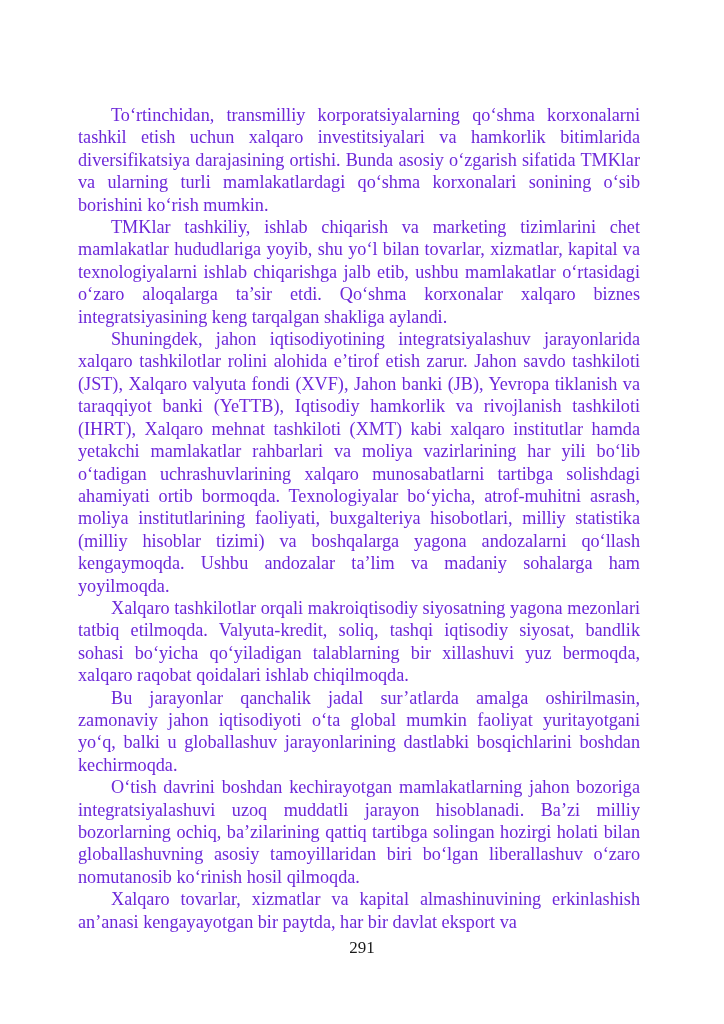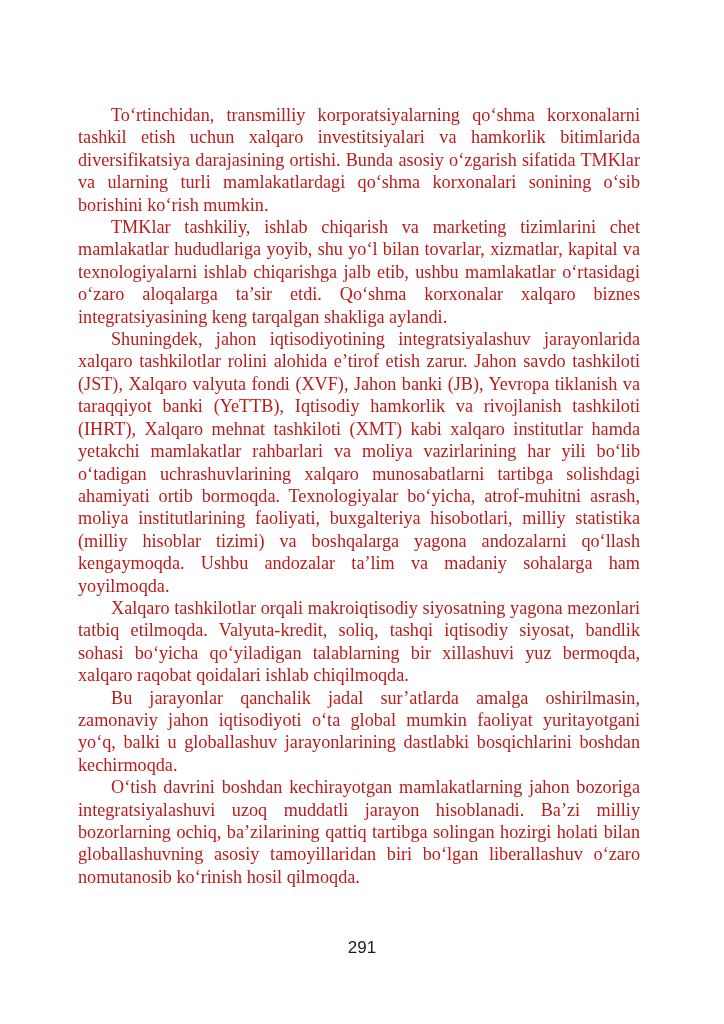--- a/index.html
+++ b/index.html
@@ -5,44 +5,45 @@
   html, body { margin: 0; padding: 0; background: #ffffff; }
   body { width: 724px; height: 1024px; position: relative; overflow: hidden; }
   .page {
     position: absolute;
     left: 78px;
     top: 104px;
     width: 562px;
     font-family: "Liberation Serif", serif;
     font-size: 18.2px;
     line-height: 22.4px;
-    color: #b91c1c;
+    color: #6d28d9;
   }
   .para {
     margin: 0;
     text-indent: 33px;
     text-align: justify;
     hyphens: manual;
   }
   .page-number {
     position: absolute;
     top: 938px;
     left: 0;
     width: 724px;
     text-align: center;
-    font-family: Liberation Sans, sans-serif;
+    font-family: Liberation Serif, serif;
     font-size: 17px;
     color: #1a1a1a;
   }
 </style>
 </head>
 <body>
 
 <div class="page">
   <p class="para">To‘rtinchidan, transmilliy korporatsiyalarning qo‘shma korxona­larni tashkil etish uchun xalqaro investitsiyalari va hamkorlik bitim­larida diversifikatsiya darajasining ortishi. Bunda asosiy o‘zgarish sifatida TMKlar va ularning turli mamlakatlardagi qo‘shma korxona­lari sonining o‘sib borishini ko‘rish mumkin.</p>
   <p class="para">TMKlar tashkiliy, ishlab chiqarish va marketing tizimlarini chet mamlakatlar hududlariga yoyib, shu yo‘l bilan tovarlar, xizmatlar, kapital va texnologiyalarni ishlab chiqarishga jalb etib, ushbu mam­lakatlar o‘rtasidagi o‘zaro aloqalarga ta’sir etdi. Qo‘shma korxonalar xalqaro biznes integratsiyasining keng tarqalgan shakliga aylandi.</p>
   <p class="para">Shuningdek, jahon iqtisodiyotining integratsiyalashuv jarayon­larida xalqaro tashkilotlar rolini alohida e’tirof etish zarur. Jahon savdo tashkiloti (JST), Xalqaro valyuta fondi (XVF), Jahon banki (JB), Yevropa tiklanish va taraqqiyot banki (YeTTB), Iqtisodiy hamkorlik va rivojlanish tashkiloti (IHRT), Xalqaro mehnat tashkiloti (XMT) kabi xalqaro institutlar hamda yetakchi mamlakatlar rahbarlari va moliya vazirlarining har yili bo‘lib o‘tadigan uchrashuvlarining xalqaro munosabatlarni tartibga solishdagi ahamiyati ortib bormoqda. Texnologiyalar bo‘yicha, atrof-muhitni asrash, moliya institutlarining faoliyati, buxgalteriya hisobotlari, milliy statistika (milliy hisoblar tizimi) va boshqalarga yagona andozalarni qo‘llash kengaymoqda. Ushbu andozalar ta’lim va madaniy sohalarga ham yoyilmoqda.</p>
   <p class="para">Xalqaro tashkilotlar orqali makroiqtisodiy siyosatning yagona mezonlari tatbiq etilmoqda. Valyuta-kredit, soliq, tashqi iqtisodiy siyosat, bandlik sohasi bo‘yicha qo‘yiladigan talablarning bir xilla­shuvi yuz bermoqda, xalqaro raqobat qoidalari ishlab chiqilmoqda.</p>
   <p class="para">Bu jarayonlar qanchalik jadal sur’atlarda amalga oshirilmasin, zamonaviy jahon iqtisodiyoti o‘ta global mumkin faoliyat yuritayotgani yo‘q, balki u globallashuv jarayonlarining dastlabki bosqichlarini boshdan kechirmoqda.</p>
   <p class="para">O‘tish davrini boshdan kechirayotgan mamlakatlarning jahon bozoriga integratsiyalashuvi uzoq muddatli jarayon hisoblanadi. Ba’zi milliy bozorlarning ochiq, ba’zilarining qattiq tartibga solingan hozirgi holati bilan globallashuvning asosiy tamoyillaridan biri bo‘lgan liberallashuv o‘zaro nomutanosib ko‘rinish hosil qilmoqda.</p>
+  <p class="para">Xalqaro tovarlar, xizmatlar va kapital almashinuvining erkin­lashish an’anasi kengayayotgan bir paytda, har bir davlat eksport va</p>
 </div>
 
 <div class="page-number">291</div>
 
 </body></html>

